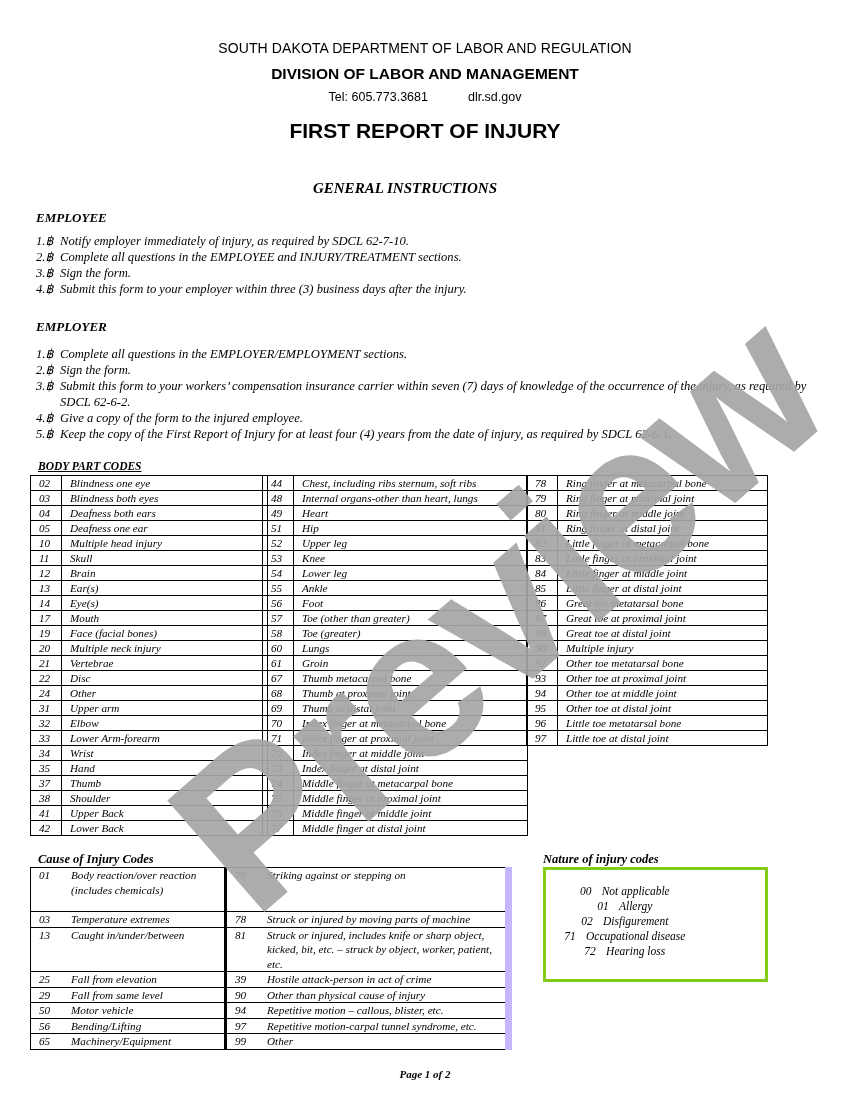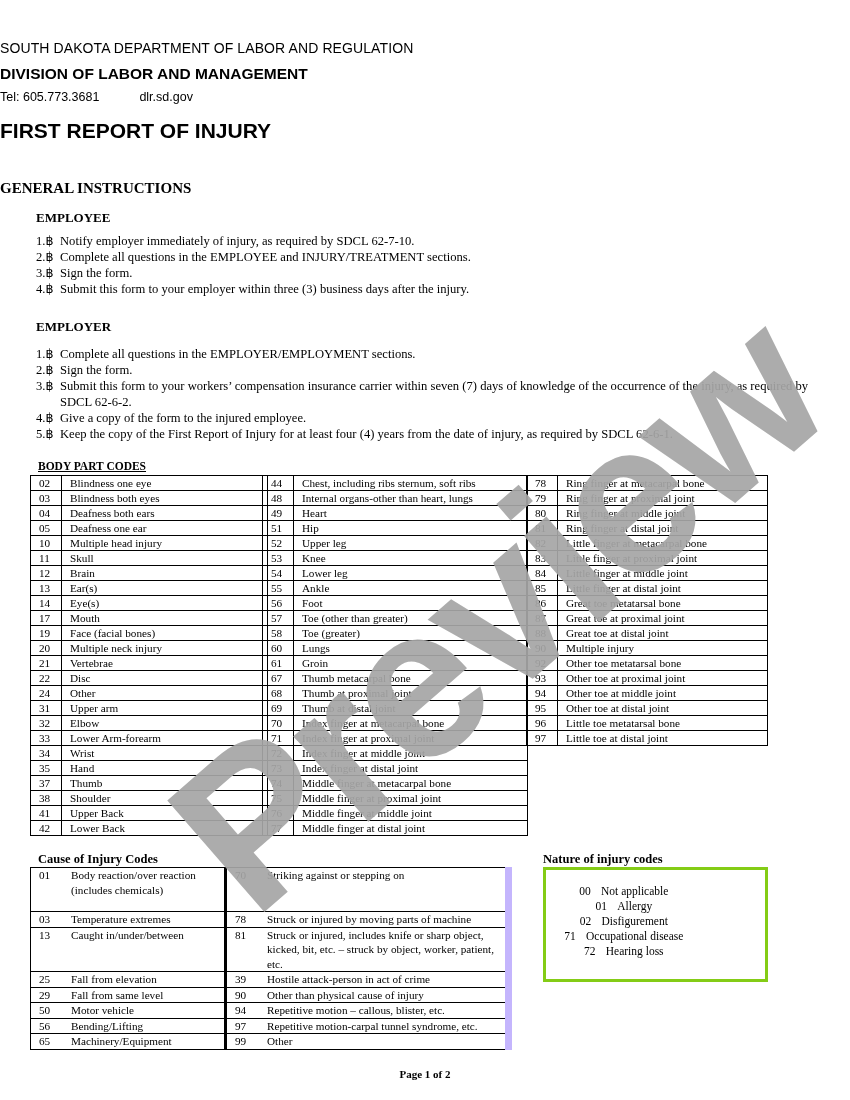--- a/index.html
+++ b/index.html
@@ -1,20 +1,20 @@
 <!DOCTYPE html>
 <html><head>
   <meta charset="utf-8">
   <style>
     html, body { margin: 0; padding: 0; background: #ffffff; }
     body { width: 850px; height: 1100px; position: relative; overflow: hidden; color: #000; }
     .page { position: absolute; left: 0; top: 0; width: 850px; height: 1100px; }
     .sans { font-family: "Liberation Sans", sans-serif; }
-    .serif { font-family: "Liberation Serif", serif; }
-    .center { position: absolute; left: 0; width: 850px; }
+    .serif { font-family: "Liberation Serif", serif; font-style: italic; }
+    .center { position: absolute; left: 0; width: 850px; text-align: center; }
 
     .hdr1 { top: 40px; font-size: 14px; letter-spacing: 0.1px; }
     .hdr2 { top: 65px; font-size: 15.5px; font-weight: bold; }
     .hdr3 { top: 90px; font-size: 12.5px; }
     .hdr3 span + span { margin-left: 40px; }
     .title { top: 119px; font-size: 21px; font-weight: bold; }
     .gi { top: 180px; left: 0; width: 810px; font-size: 15px; font-weight: bold; }
 
     .section-h { position: absolute; left: 36px; font-size: 13px; font-weight: bold; }
     .list { position: absolute; left: 36px; margin: 0; padding: 0; list-style: none; font-size: 12.6px; line-height: 16px; }

